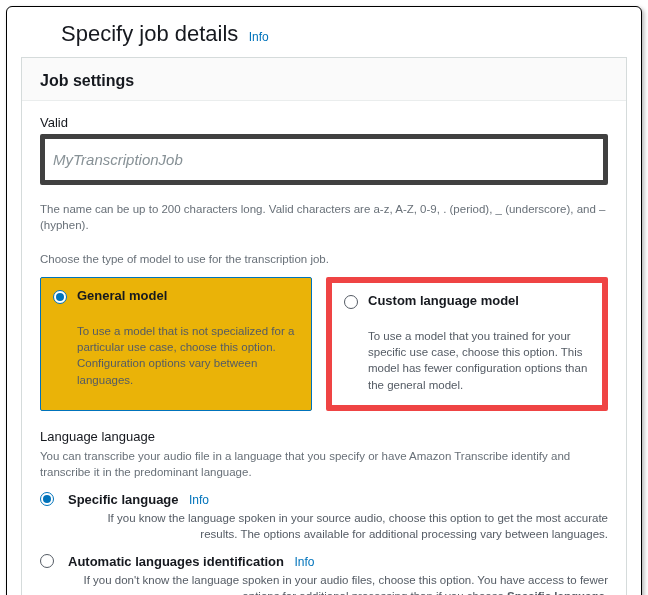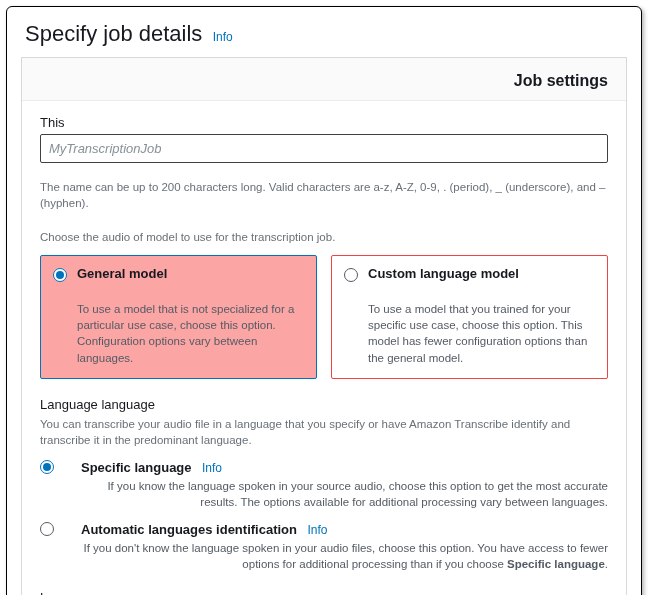--- a/index.html
+++ b/index.html
@@ -17,39 +17,39 @@
       background: #fff;
     }
     .page-header {
       padding: 14px 18px 10px;
     }
     .page-header h1 {
       font-size: 22px;
       font-weight: 400;
       color: #16191f;
       display: inline;
+      margin-left: 36px;
     }
     .info-link {
       font-size: 12px;
       color: #0073bb;
       font-weight: 400;
       margin-left: 6px;
       cursor: pointer;
       vertical-align: middle;
     }
     .panel {
       margin: 0 14px 14px;
       border: 1px solid #d5dbdb;
       background: #fff;
     }
     .panel-header {
       padding: 14px 18px 10px;
       border-bottom: 1px solid #eaeded;
       background: #fafafa;
-      text-align: right;
     }
     .panel-header h2 {
       font-size: 16px;
       font-weight: 700;
       color: #16191f;
     }
     .panel-body {
       padding: 14px 18px 20px;
     }
     .field-label {
@@ -61,45 +61,45 @@
       display: inline;
     }
     .hint {
       font-size: 11.5px;
       color: #687078;
       line-height: 1.4;
       margin-top: 16px;
     }
     .text-input {
       width: 100%;
-      padding: 6px 8px;
-      font-size: 13px;
-      border: 1px solid #404040;
+      padding: 12px 8px;
+      font-size: 15px;
+      border: 5px solid #404040;
       border-radius: 2px;
       color: #16191f;
     }
     .text-input::placeholder { color: #879196; font-style: italic; }
     .section-gap { margin-top: 18px; }
     .tiles {
       display: flex;
       gap: 14px;
       margin-top: 10px;
     }
     .tile {
       flex: 1;
-      border: 1px solid #ef4444;
+      border: 6px solid #ef4444;
       border-radius: 2px;
       padding: 10px 12px 12px;
       display: flex;
       gap: 10px;
       cursor: pointer;
     }
     .tile.selected {
       border: 1px solid #0073bb;
-      background: #fca5a5;
+      background: #eab308;
     }
     .radio-outer {
       width: 14px; height: 14px;
       border: 1px solid #545b64;
       border-radius: 50%;
       flex-shrink: 0;
       margin-top: 2px;
       position: relative;
       background: #fff;
     }
@@ -122,21 +122,21 @@
       color: #16191f;
     }
     .tile-desc {
       font-size: 11.5px;
       color: #545b64;
       line-height: 1.4;
       margin-top: 20px;
     }
     .radio-row {
       display: flex;
-      gap: 27px;
+      gap: 14px;
       margin-top: 10px;
       cursor: pointer;
     }
     .radio-row .radio-outer { margin-top: 2px; }
     .radio-content { flex: 1; }
     .radio-title {
       font-size: 13px;
       font-weight: 700;
       color: #16191f;
       display: inline;
@@ -160,28 +160,28 @@
   </div>
 
   <div class="panel">
     <div class="panel-header">
       <h2>Job settings</h2>
     </div>
     <div class="panel-body">
 
       
       <div class="field-label">
-        <span class="lbl">This</span>
+        <span class="lbl">Valid</span>
       </div>
       <input class="text-input" type="text" placeholder="MyTranscriptionJob" style="">
       <div class="hint">The name can be up to 200 characters long. Valid characters are a-z, A-Z, 0-9, . (period), _ (underscore), and – (hyphen).</div>
 
       
       <div class="section-gap">
-        <div class="hint" style="margin-top:2px">Choose the audio of model to use for the transcription job.</div>
+        <div class="hint" style="margin-top:2px">Choose the type of model to use for the transcription job.</div>
         <div class="tiles">
           <div class="tile selected">
             <div class="radio-outer"></div>
             <div>
               <div class="tile-title">General model</div>
               <div class="tile-desc">To use a model that is not specialized for a particular use case, choose this option. Configuration options vary between languages.</div>
             </div>
           </div>
           <div class="tile">
             <div class="radio-outer"></div>

